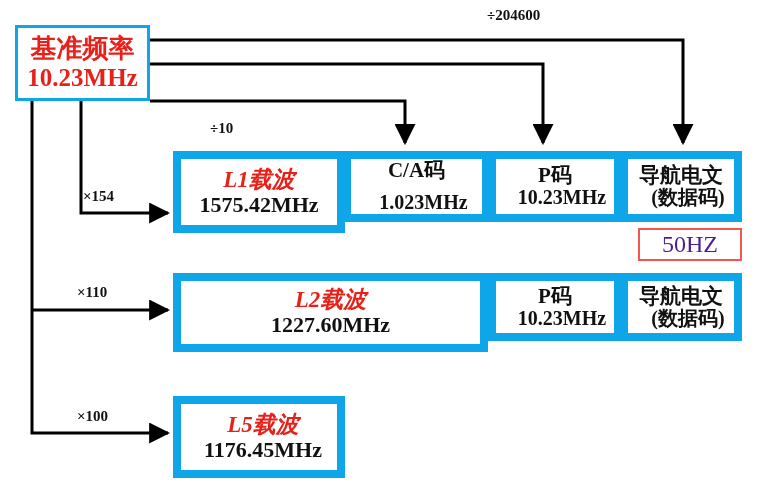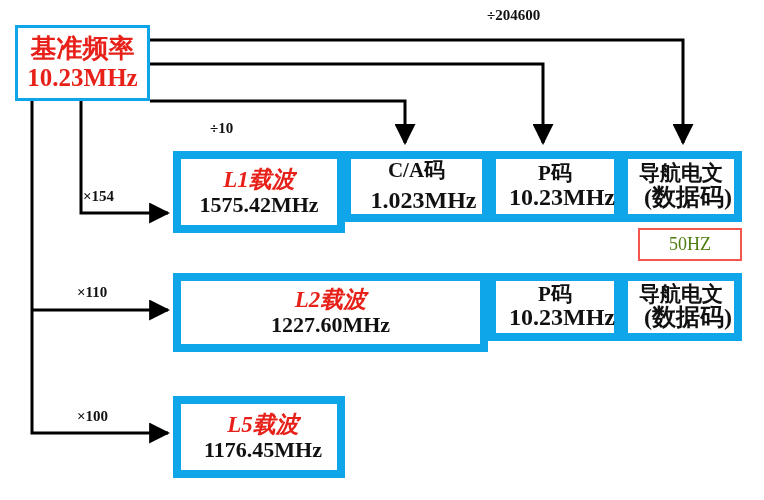--- a/index.html
+++ b/index.html
@@ -53,43 +53,43 @@
   }
   .freq {
     font-size: 22px;
     font-weight: bold;
   }
   .cell-title {
     font-size: 21px;
     font-weight: bold;
   }
   .cell-sub {
-    font-size: 24px;
+    font-size: 20px;
     font-weight: bold;
     margin-left: 14px;
   }
   .ref-l1 { font-size: 26px; }
   .ref-l2 { font-size: 25px; }
   .label {
     position: absolute;
     font-size: 15px;
     font-weight: bold;
     color: #111111;
     white-space: nowrap;
   }
   .hz-box {
     position: absolute;
     box-sizing: border-box;
     border: 2px solid #f4554f;
     background: #ffffff;
     display: flex;
     align-items: center;
     justify-content: center;
-    font-size: 18px;
-    color: #4d7c0f;
+    font-size: 24px;
+    color: #4c1d95;
     font-family: "Liberation Serif", "DejaVu Serif", serif;
   }
   .watermark {
     position: absolute;
     right: 16px;
     bottom: 8px;
     font-family: "Liberation Sans", sans-serif;
     font-size: 13px;
     color: #c9c9c9;
     letter-spacing: 0.5px;

